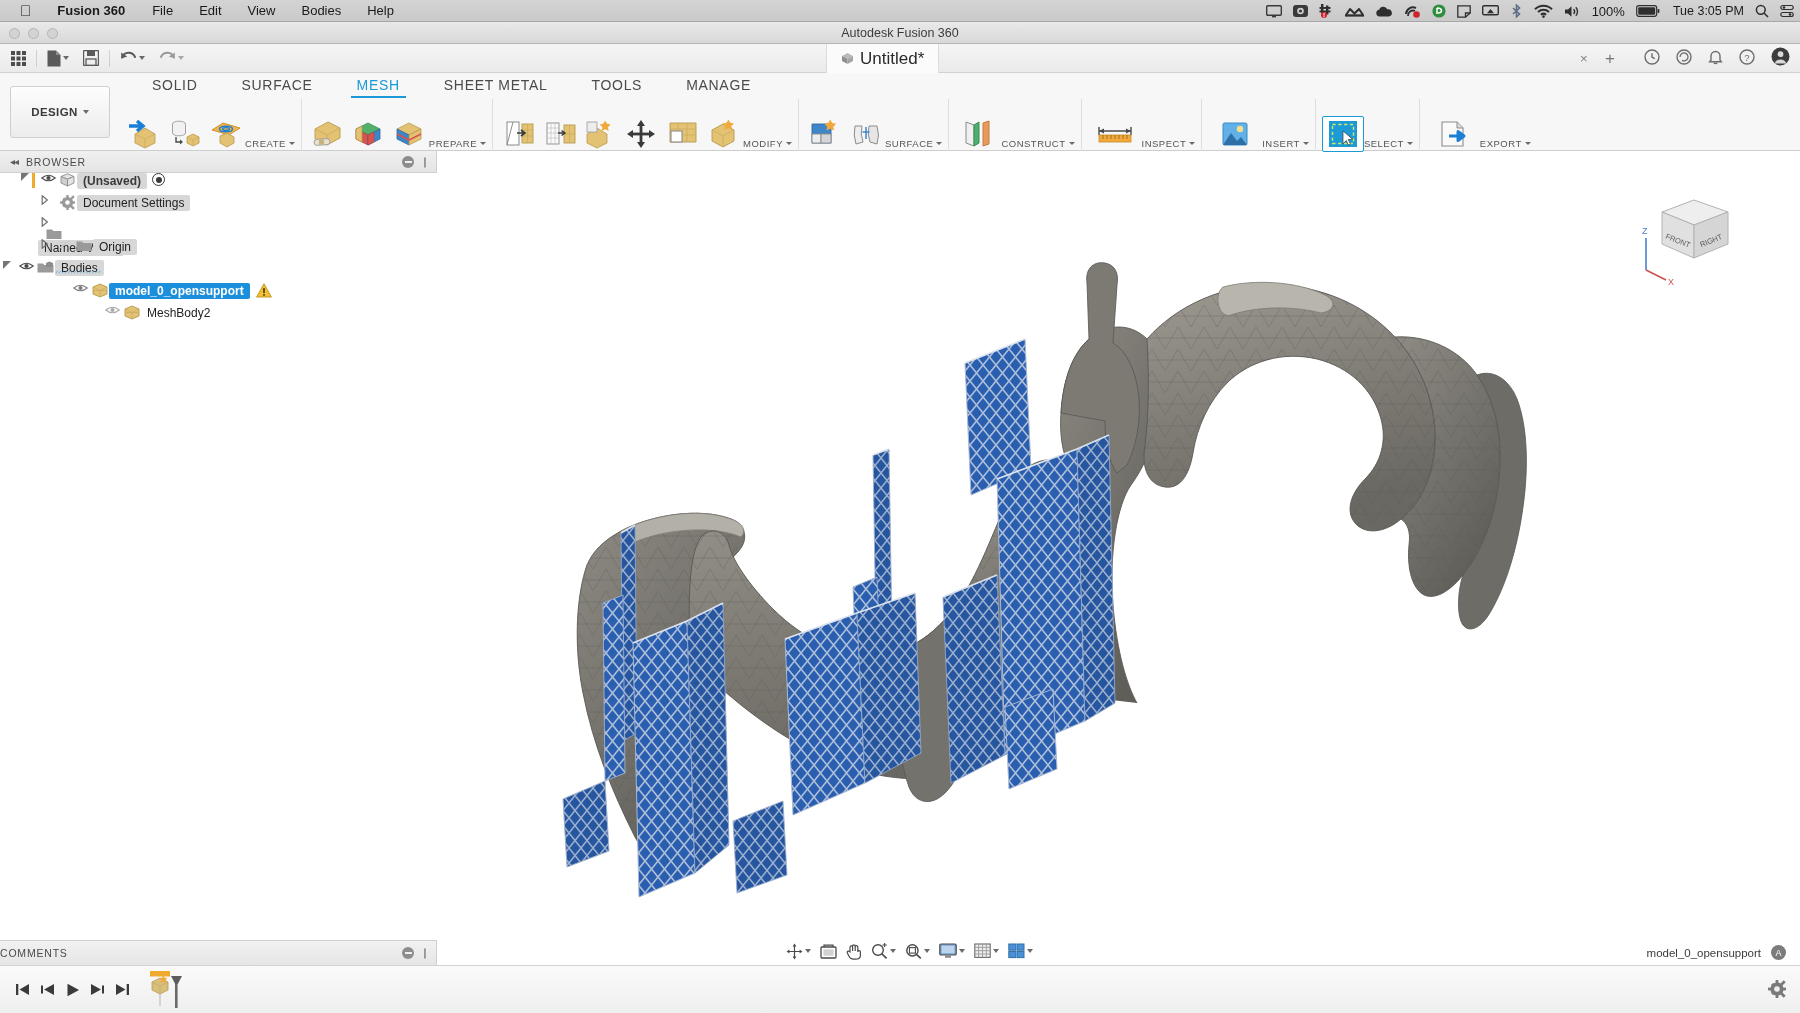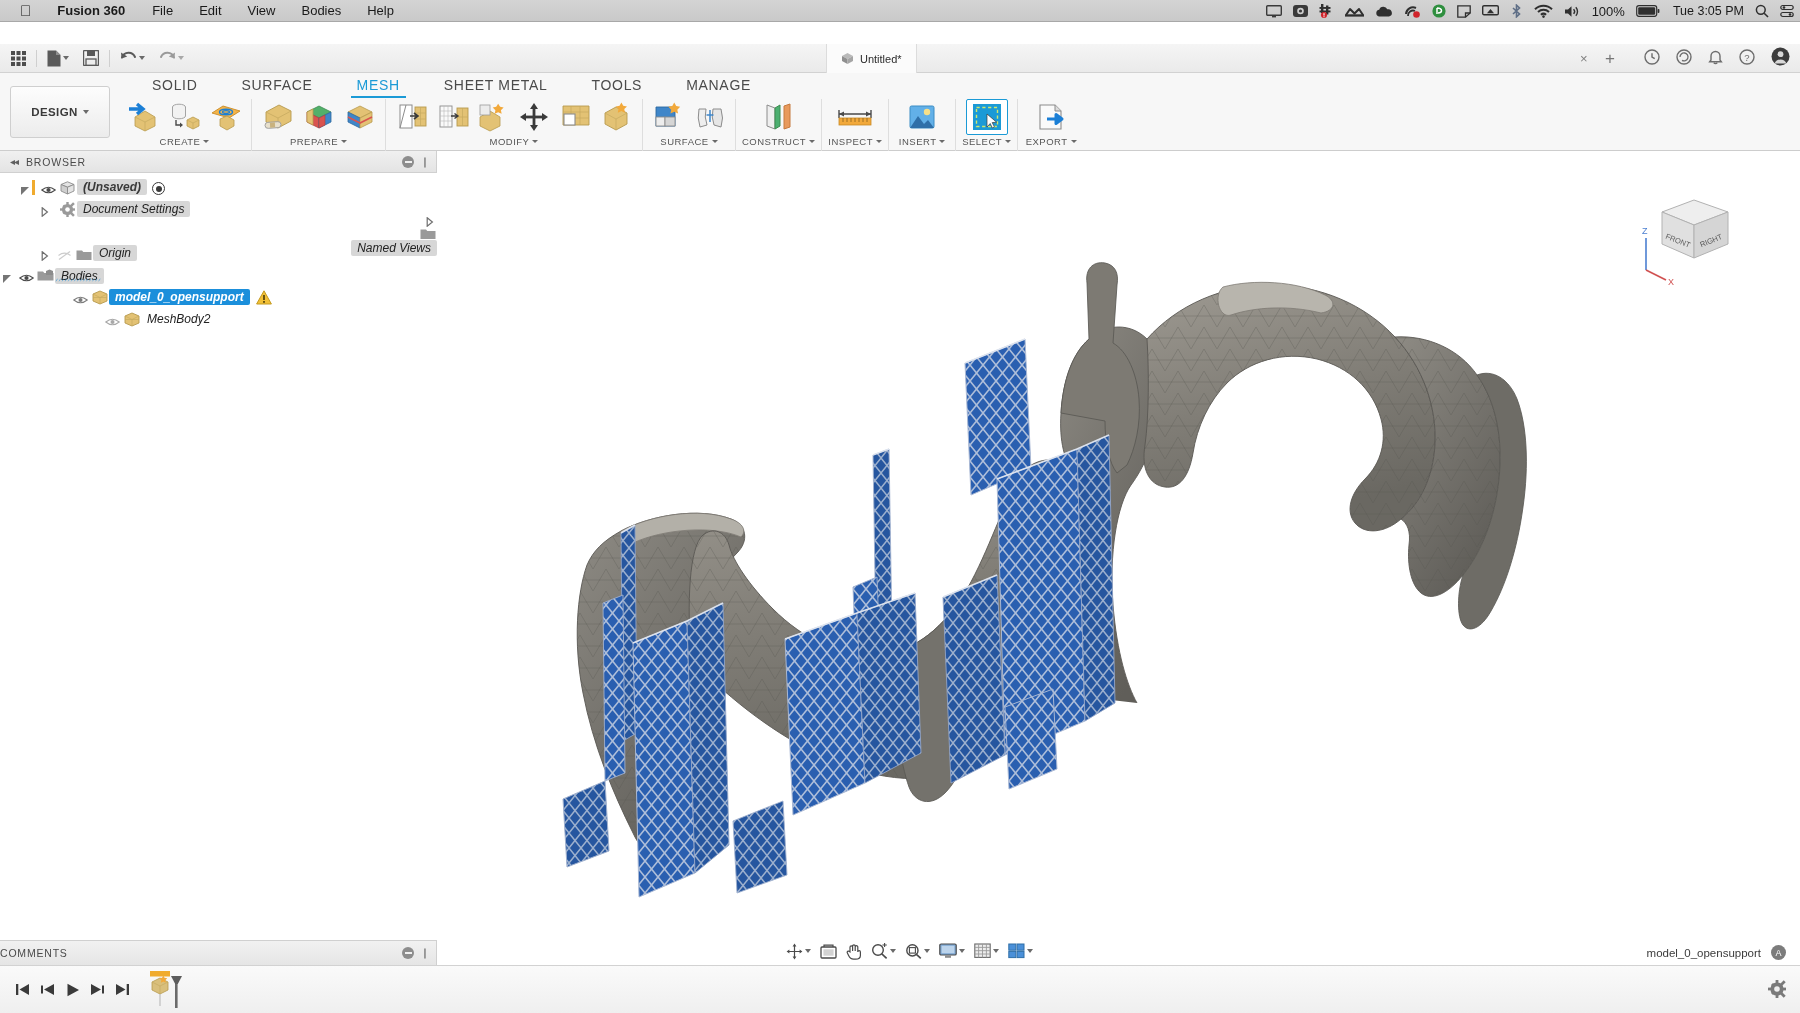--- a/index.html
+++ b/index.html
@@ -48,21 +48,21 @@
     display: flex; align-items: center;
   }
   .qbtn { display: flex; align-items: center; gap: 2px; padding: 0 7px; height: 24px; cursor: default; }
   .qsep { width: 1px; height: 17px; background: #cfcfcf; margin: 0 3px; }
   .caret { width: 0; height: 0; border-left: 3.5px solid transparent; border-right: 3.5px solid transparent; border-top: 4px solid #6a6a6a; }
 
   
   .doctab {
     position: absolute; left: 826px; top: 44px; height: 29px;
     display: flex; align-items: center; gap: 6px;
-    padding: 0 14px; font-size: 11px; color: #2b2b2b;
+    padding: 0 14px; font-size: 17px; color: #2b2b2b;
     background: #fbfbfb; border-left: 1px solid #dcdcdc; border-right: 1px solid #dcdcdc;
   }
   .tab-close { position: absolute; left: 1580px; top: 51px; font-size: 13px; color: #808080; }
   .tab-plus { position: absolute; left: 1605px; top: 49px; font-size: 17px; color: #767676; font-weight: 300; }
   .title-icons { position: absolute; right: 10px; top: 44px; height: 29px; display: flex; align-items: center; gap: 16px; }
 
   
   .ribbon {
     position: absolute; top: 73px; left: 0; width: 1800px; height: 78px;
     background: #f7f7f7; border-bottom: 1px solid #cdcdcd;
@@ -77,41 +77,41 @@
   .tabs { position: absolute; left: 130px; top: 0; display: flex; height: 25px; align-items: center; }
   .tab {
     font-size: 14px; letter-spacing: .7px; color: #4a4a4a;
     padding: 0 22px; height: 25px; line-height: 25px; position: relative;
   }
   .tab.active { color: #1b9ad6; }
   .tab.active::after {
     content: ""; position: absolute; left: 16px; right: 16px; bottom: 0; height: 2px; background: #1b9ad6;
   }
   .panels { position: absolute; left: 118px; top: 26px; right: 0; height: 52px; display: flex; }
-  .panel { display: flex; flex-direction: column; align-items: center; border-right: 1px solid #dedede; padding: 0 6px; height: 52px; }
+  .panel { display: flex; flex-direction: row; align-items: flex-end; border-right: 1px solid #dedede; padding: 0 6px; height: 52px; }
   .panel-row { display: flex; align-items: flex-start; height: 35px; gap: 2px; }
   .panel-lbl { font-size: 9.5px; letter-spacing: .5px; color: #555; display: flex; align-items: center; gap: 3px; height: 15px; }
   .tool { width: 39px; height: 35px; display: flex; align-items: center; justify-content: center; position: relative; }
   .tool.selbox { background: #fff; border: 1px solid #1b9ad6; border-radius: 2px; }
   .mini-caret { width: 0; height: 0; border-left: 3px solid transparent; border-right: 3px solid transparent; border-top: 3.5px solid #6a6a6a; }
 
   
   .browser-head {
     position: absolute; left: 0; top: 151px; width: 437px; height: 22px;
     background: linear-gradient(to bottom,#f0f0f0,#e4e4e4);
     border-bottom: 1px solid #d0d0d0; border-right: 1px solid #d0d0d0;
     display: flex; align-items: center; font-size: 10.5px; letter-spacing: .8px; color: #4a4a4a;
   }
   .brw-collapse { padding: 0 8px 0 10px; color: #5f5f5f; font-size: 10px; letter-spacing: -1px; }
   .brw-dot { position: absolute; right: 22px; top: 5px; width: 12px; height: 12px; border-radius: 50%; background: #8d8d8d; display:flex; align-items:center; justify-content:center; }
   .brw-dot::after { content:""; width: 7px; height: 1.5px; background: #f0f0f0; }
   .brw-grip { position: absolute; right: 6px; top: 5px; color: #8d8d8d; font-size: 10px; }
 
   .tree { position: absolute; left: 0; top: 173px; width: 437px; font-size: 12px; color: #222; }
-  .node { display: flex; align-items: flex-end; height: 22px; position: relative; font-style: italic; }
+  .node { display: flex; align-items: flex-start; height: 22px; position: relative; }
   .tw { width: 14px; display: flex; align-items: center; justify-content: center; color: #5a5a5a; font-size: 9px; }
   .tw .tri-open { width:0;height:0;border-left:8px solid #757575;border-bottom:8px solid transparent; }
   .eye { width: 20px; display: flex; align-items: center; justify-content: center; }
   .nlabel { padding: 1px 6px; border-radius: 2px; white-space: nowrap; }
   .nlabel.hl { background: #d7d7d7; }
   .nlabel.selected { background: #1b8fdb; color: #fff; font-weight: bold; }
   .ico { width: 19px; display: flex; align-items: center; justify-content: center; }
   .orange-bar { width: 3px; height: 15px; background: #f0ab2e; margin-right: 3px; }
   .radio-dot { width: 13px; height: 13px; border: 1.6px solid #3a3a3a; border-radius: 50%; display: flex; align-items: center; justify-content: center; margin-left: 5px; }
   .radio-dot::after { content:""; width:6px;height:6px;border-radius:50%;background:#3a3a3a; }
@@ -274,20 +274,28 @@
         <svg width="14" height="14" viewBox="0 0 14 14">
             <rect x="0.8" y="1.5" width="12.4" height="4" rx="2" fill="none" stroke="#2f2f2f" stroke-width="1.2"></rect>
             <circle cx="4" cy="3.5" r="1.3" fill="#2f2f2f"></circle>
             <rect x="0.8" y="8.5" width="12.4" height="4" rx="2" fill="none" stroke="#2f2f2f" stroke-width="1.2"></rect>
             <circle cx="10" cy="10.5" r="1.3" fill="#2f2f2f"></circle>
           </svg>
       </span>
     </div>
   </div>
 
+  <div class="win-title">
+    <div class="traffic">
+      <span></span>
+      <span></span>
+      <span></span>
+    </div>
+    <span>Autodesk Fusion 360</span>
+  </div>
 
   <div class="qbar">
     <div class="qbtn" style="padding-left:11px;">
       <svg width="15" height="15" viewBox="0 0 15 15">
         <g fill="#4d4d4d">
           <rect x="0" y="0" width="4" height="4"></rect>
             <rect x="5.5" y="0" width="4" height="4"></rect>
             <rect x="11" y="0" width="4" height="4"></rect>
           <rect x="0" y="5.5" width="4" height="4"></rect>
             <rect x="5.5" y="5.5" width="4" height="4"></rect>

